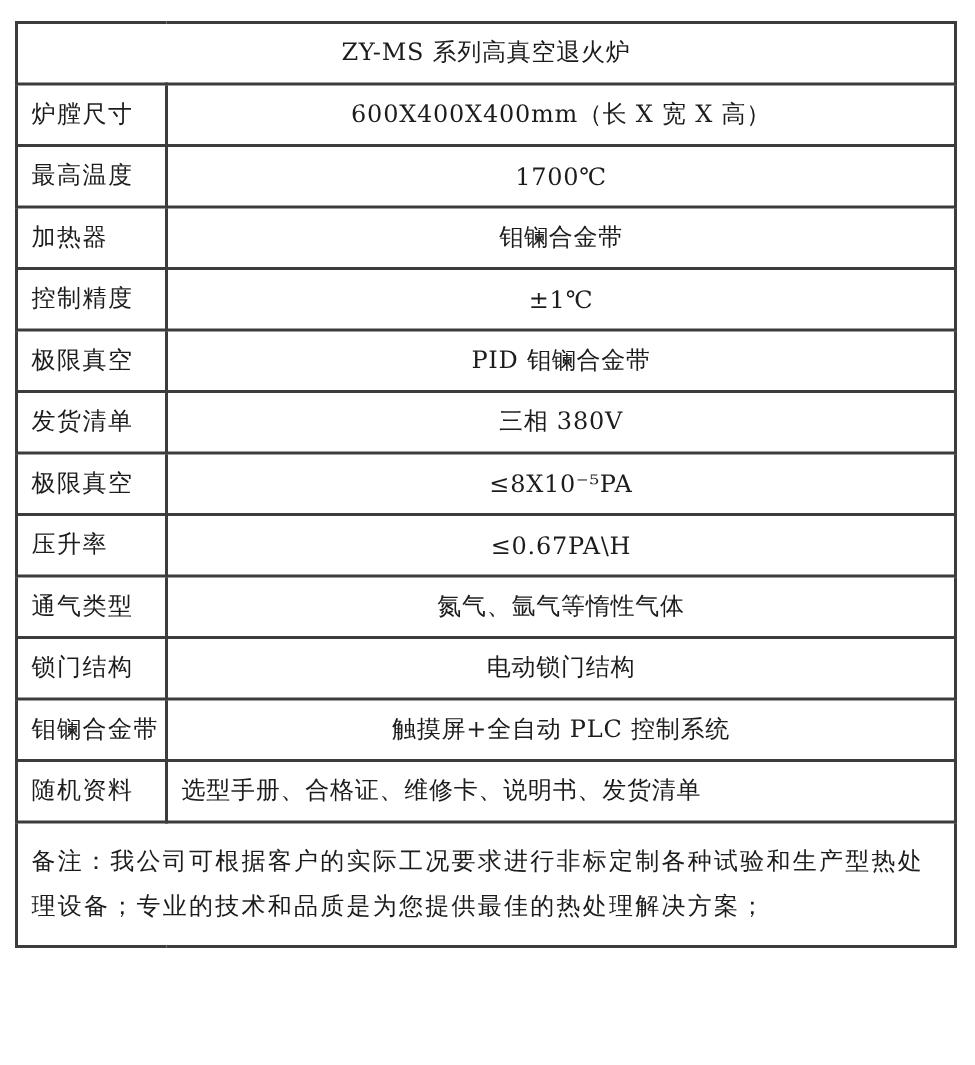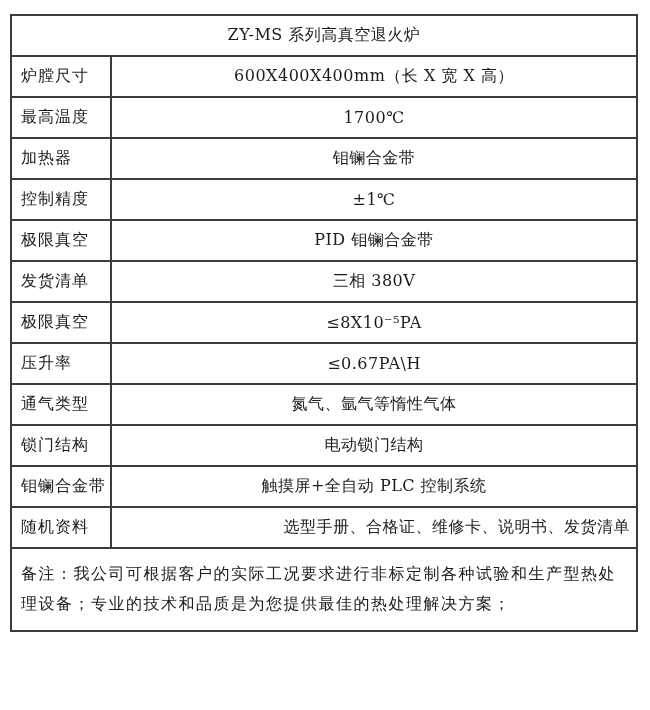--- a/index.html
+++ b/index.html
@@ -41,21 +41,21 @@
     letter-spacing: 1px;
     white-space: nowrap;
     border-radius: 16px;
   }
   .value-cell {
     text-align: center;
     letter-spacing: 0.5px;
     padding: 0 6px;
   }
   .value-cell.align-left {
-    text-align: right;
+    text-align: left;
     padding-left: 9px;
     margin-left: 11px;
   }
   .note-cell {
     height: 67px;
     padding: 6px 10px 8px 9px;
     line-height: 30px;
     letter-spacing: 1.5px;
     text-align: left;
   }

